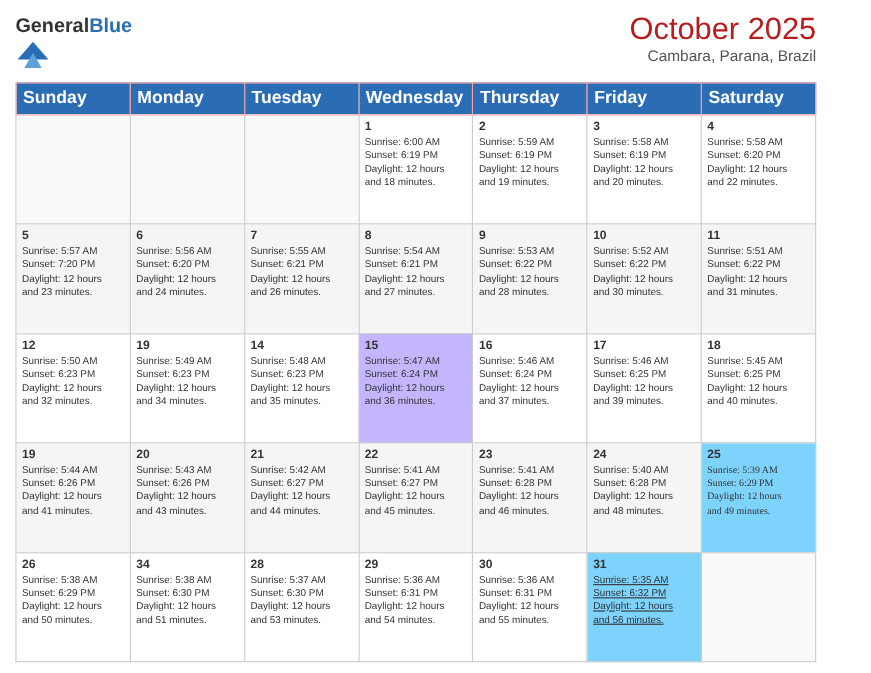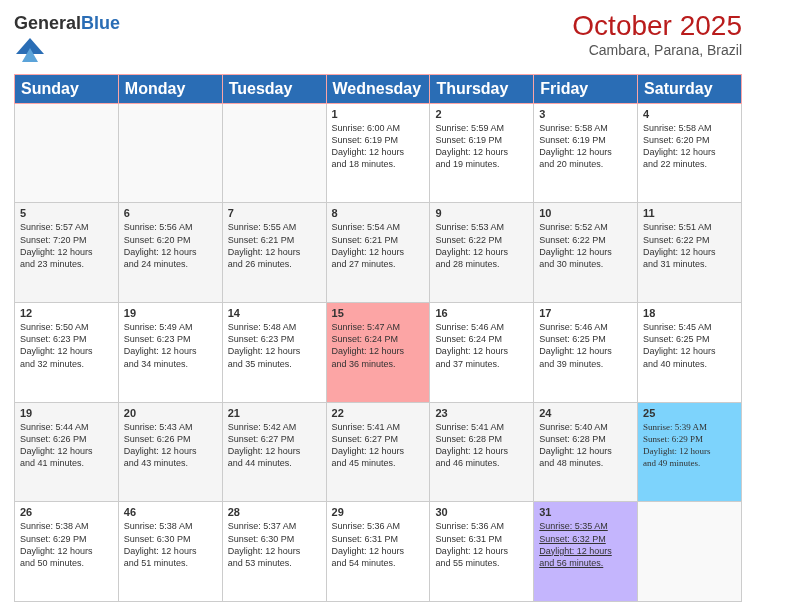--- a/index.html
+++ b/index.html
@@ -232,21 +232,21 @@
 Daylight: 12 hours
 and 34 minutes.</div>
           </td>
           <td style="background-color: rgb(255, 255, 255);">
             <div class="day-num">14</div>
             <div class="day-info" style="white-space: pre-line;">Sunrise: 5:48 AM
 Sunset: 6:23 PM
 Daylight: 12 hours
 and 35 minutes.</div>
           </td>
-          <td style="background-color: #fca5a5;">
+          <td style="background-color: #c4b5fd;">
             <div class="day-num">15</div>
             <div class="day-info" style="white-space: pre-line;">Sunrise: 5:47 AM
 Sunset: 6:24 PM
 Daylight: 12 hours
 and 36 minutes.</div>
           </td>
           <td style="background-color: rgb(255, 255, 255);">
             <div class="day-num">16</div>
             <div class="day-info" style="white-space: pre-line;">Sunrise: 5:46 AM
 Sunset: 6:24 PM
@@ -321,21 +321,21 @@
         </tr>
         <tr>
           <td style="background-color: rgb(255, 255, 255);">
             <div class="day-num">26</div>
             <div class="day-info" style="white-space: pre-line;">Sunrise: 5:38 AM
 Sunset: 6:29 PM
 Daylight: 12 hours
 and 50 minutes.</div>
           </td>
           <td style="background-color: rgb(255, 255, 255);">
-            <div class="day-num">46</div>
+            <div class="day-num">34</div>
             <div class="day-info" style="white-space: pre-line;">Sunrise: 5:38 AM
 Sunset: 6:30 PM
 Daylight: 12 hours
 and 51 minutes.</div>
           </td>
           <td style="background-color: rgb(255, 255, 255);">
             <div class="day-num">28</div>
             <div class="day-info" style="white-space: pre-line;">Sunrise: 5:37 AM
 Sunset: 6:30 PM
 Daylight: 12 hours
@@ -348,21 +348,21 @@
 Daylight: 12 hours
 and 54 minutes.</div>
           </td>
           <td style="background-color: rgb(255, 255, 255);">
             <div class="day-num">30</div>
             <div class="day-info" style="white-space: pre-line;">Sunrise: 5:36 AM
 Sunset: 6:31 PM
 Daylight: 12 hours
 and 55 minutes.</div>
           </td>
-          <td style="background-color: #c4b5fd;">
+          <td style="background-color: #7dd3fc;">
             <div class="day-num">31</div>
             <div class="day-info" style="white-space: pre-line; text-decoration: underline;">Sunrise: 5:35 AM
 Sunset: 6:32 PM
 Daylight: 12 hours
 and 56 minutes.</div>
           </td>
           <td class="empty-cell" style="background-color: rgb(249, 249, 249);"></td>
         </tr>
       </tbody>
   </table>

